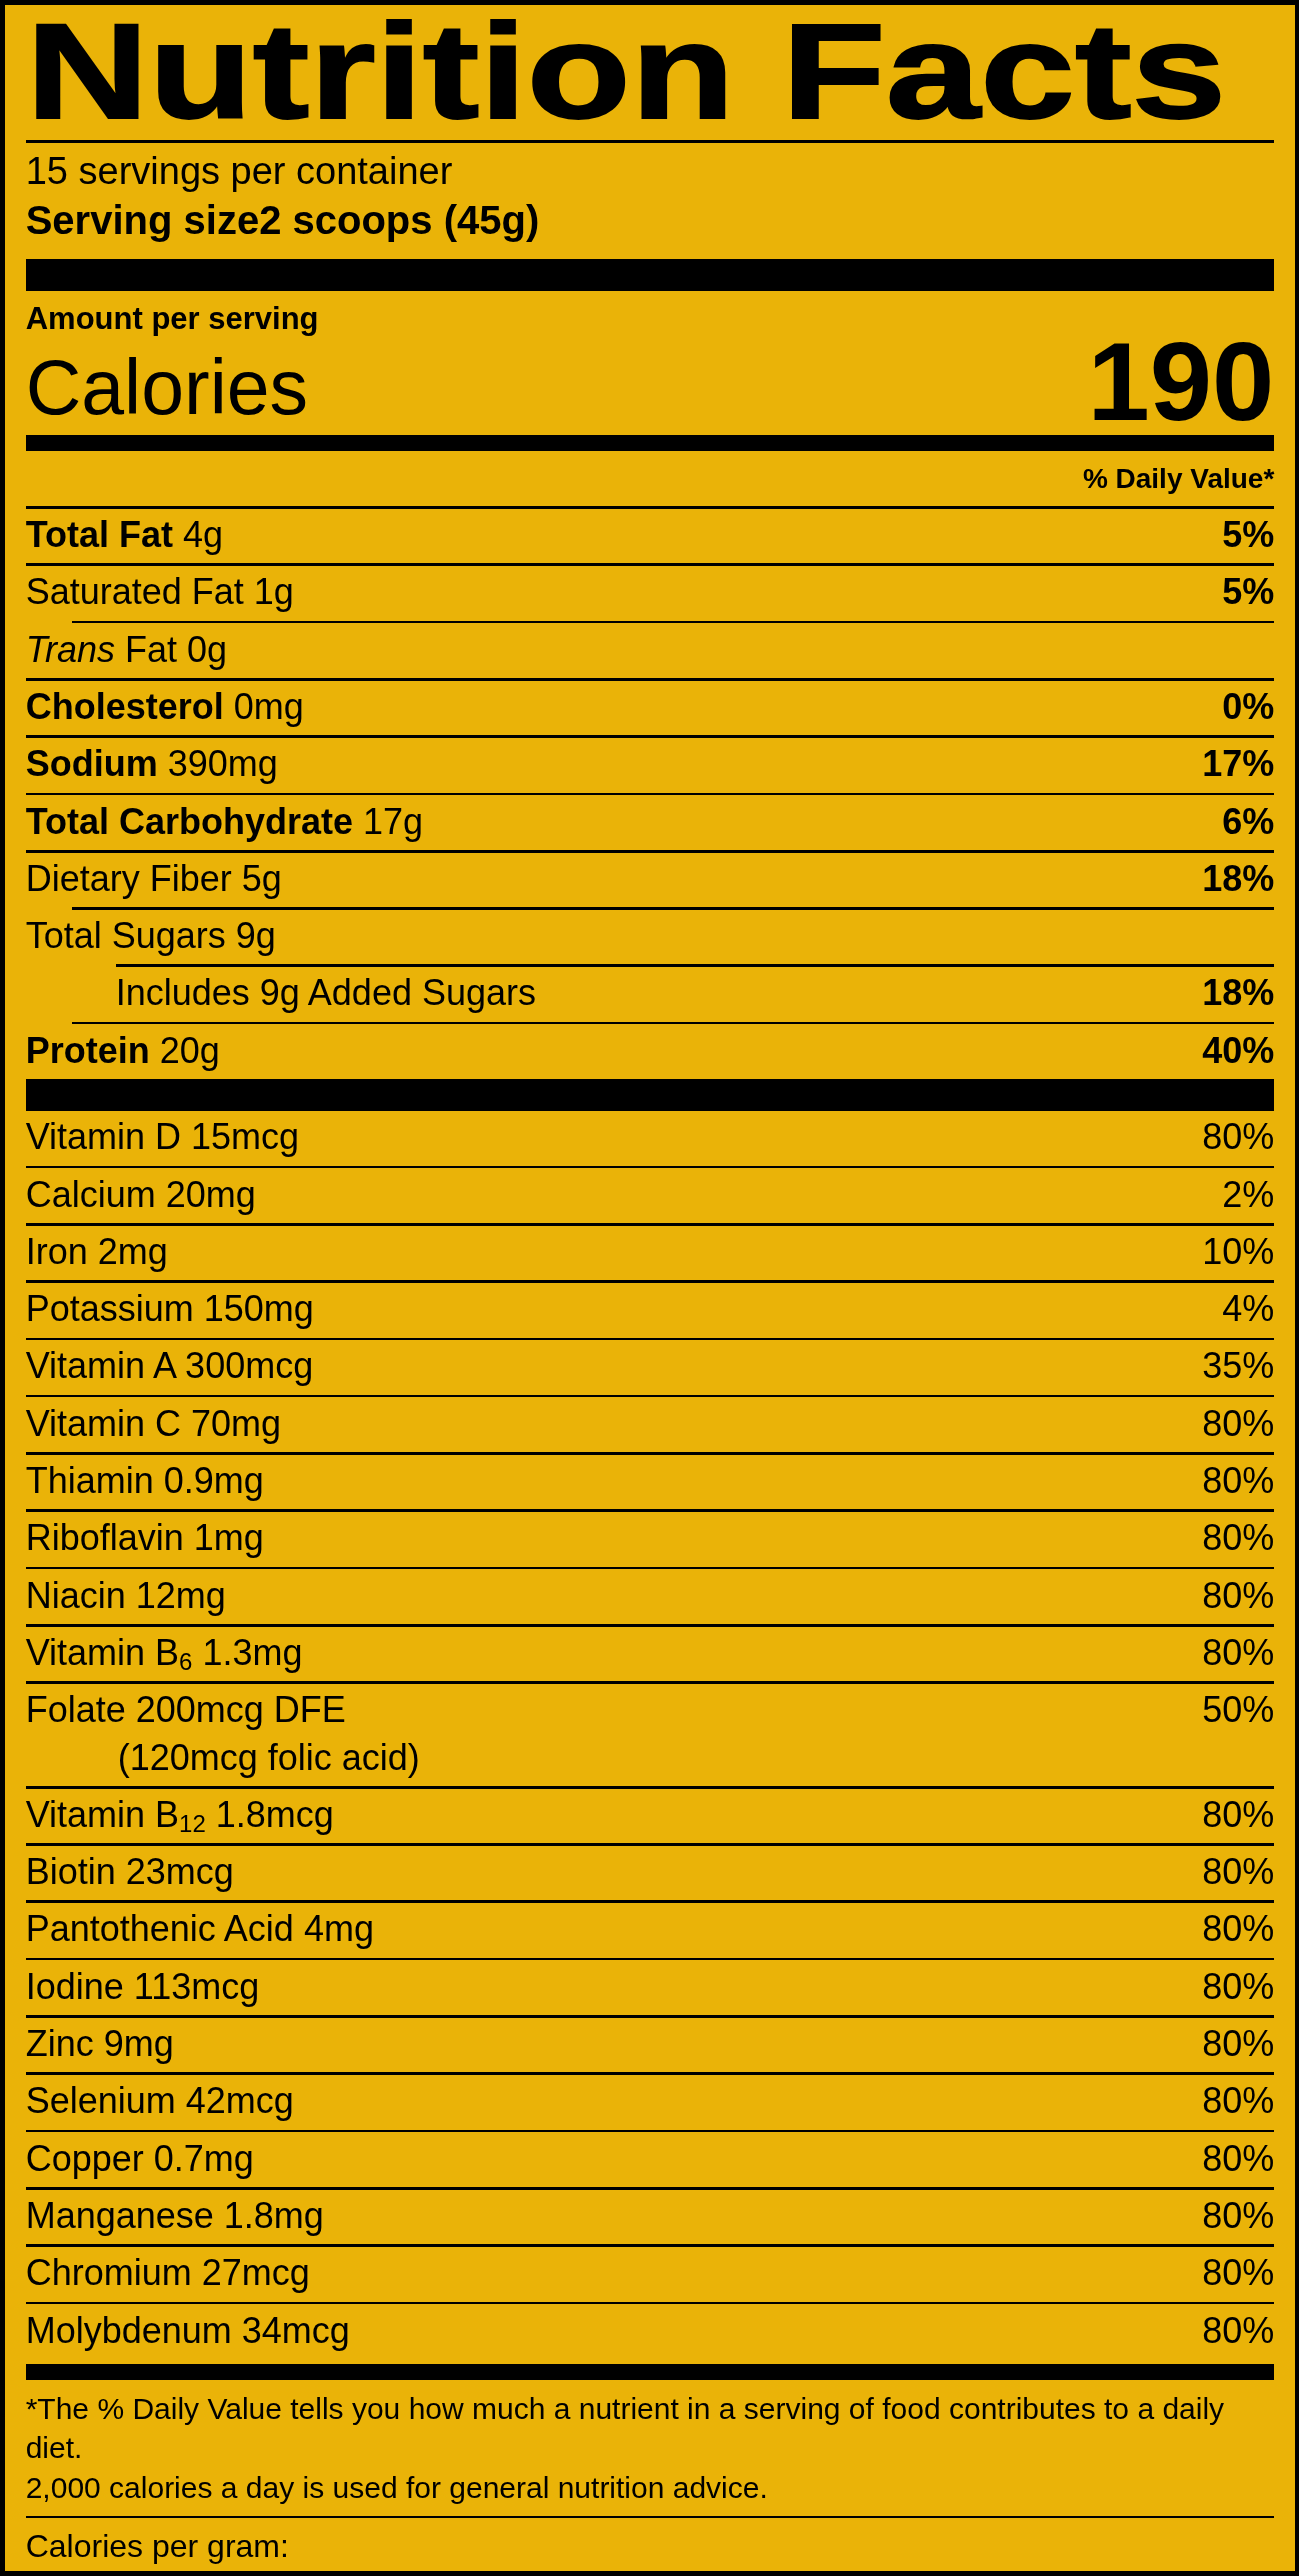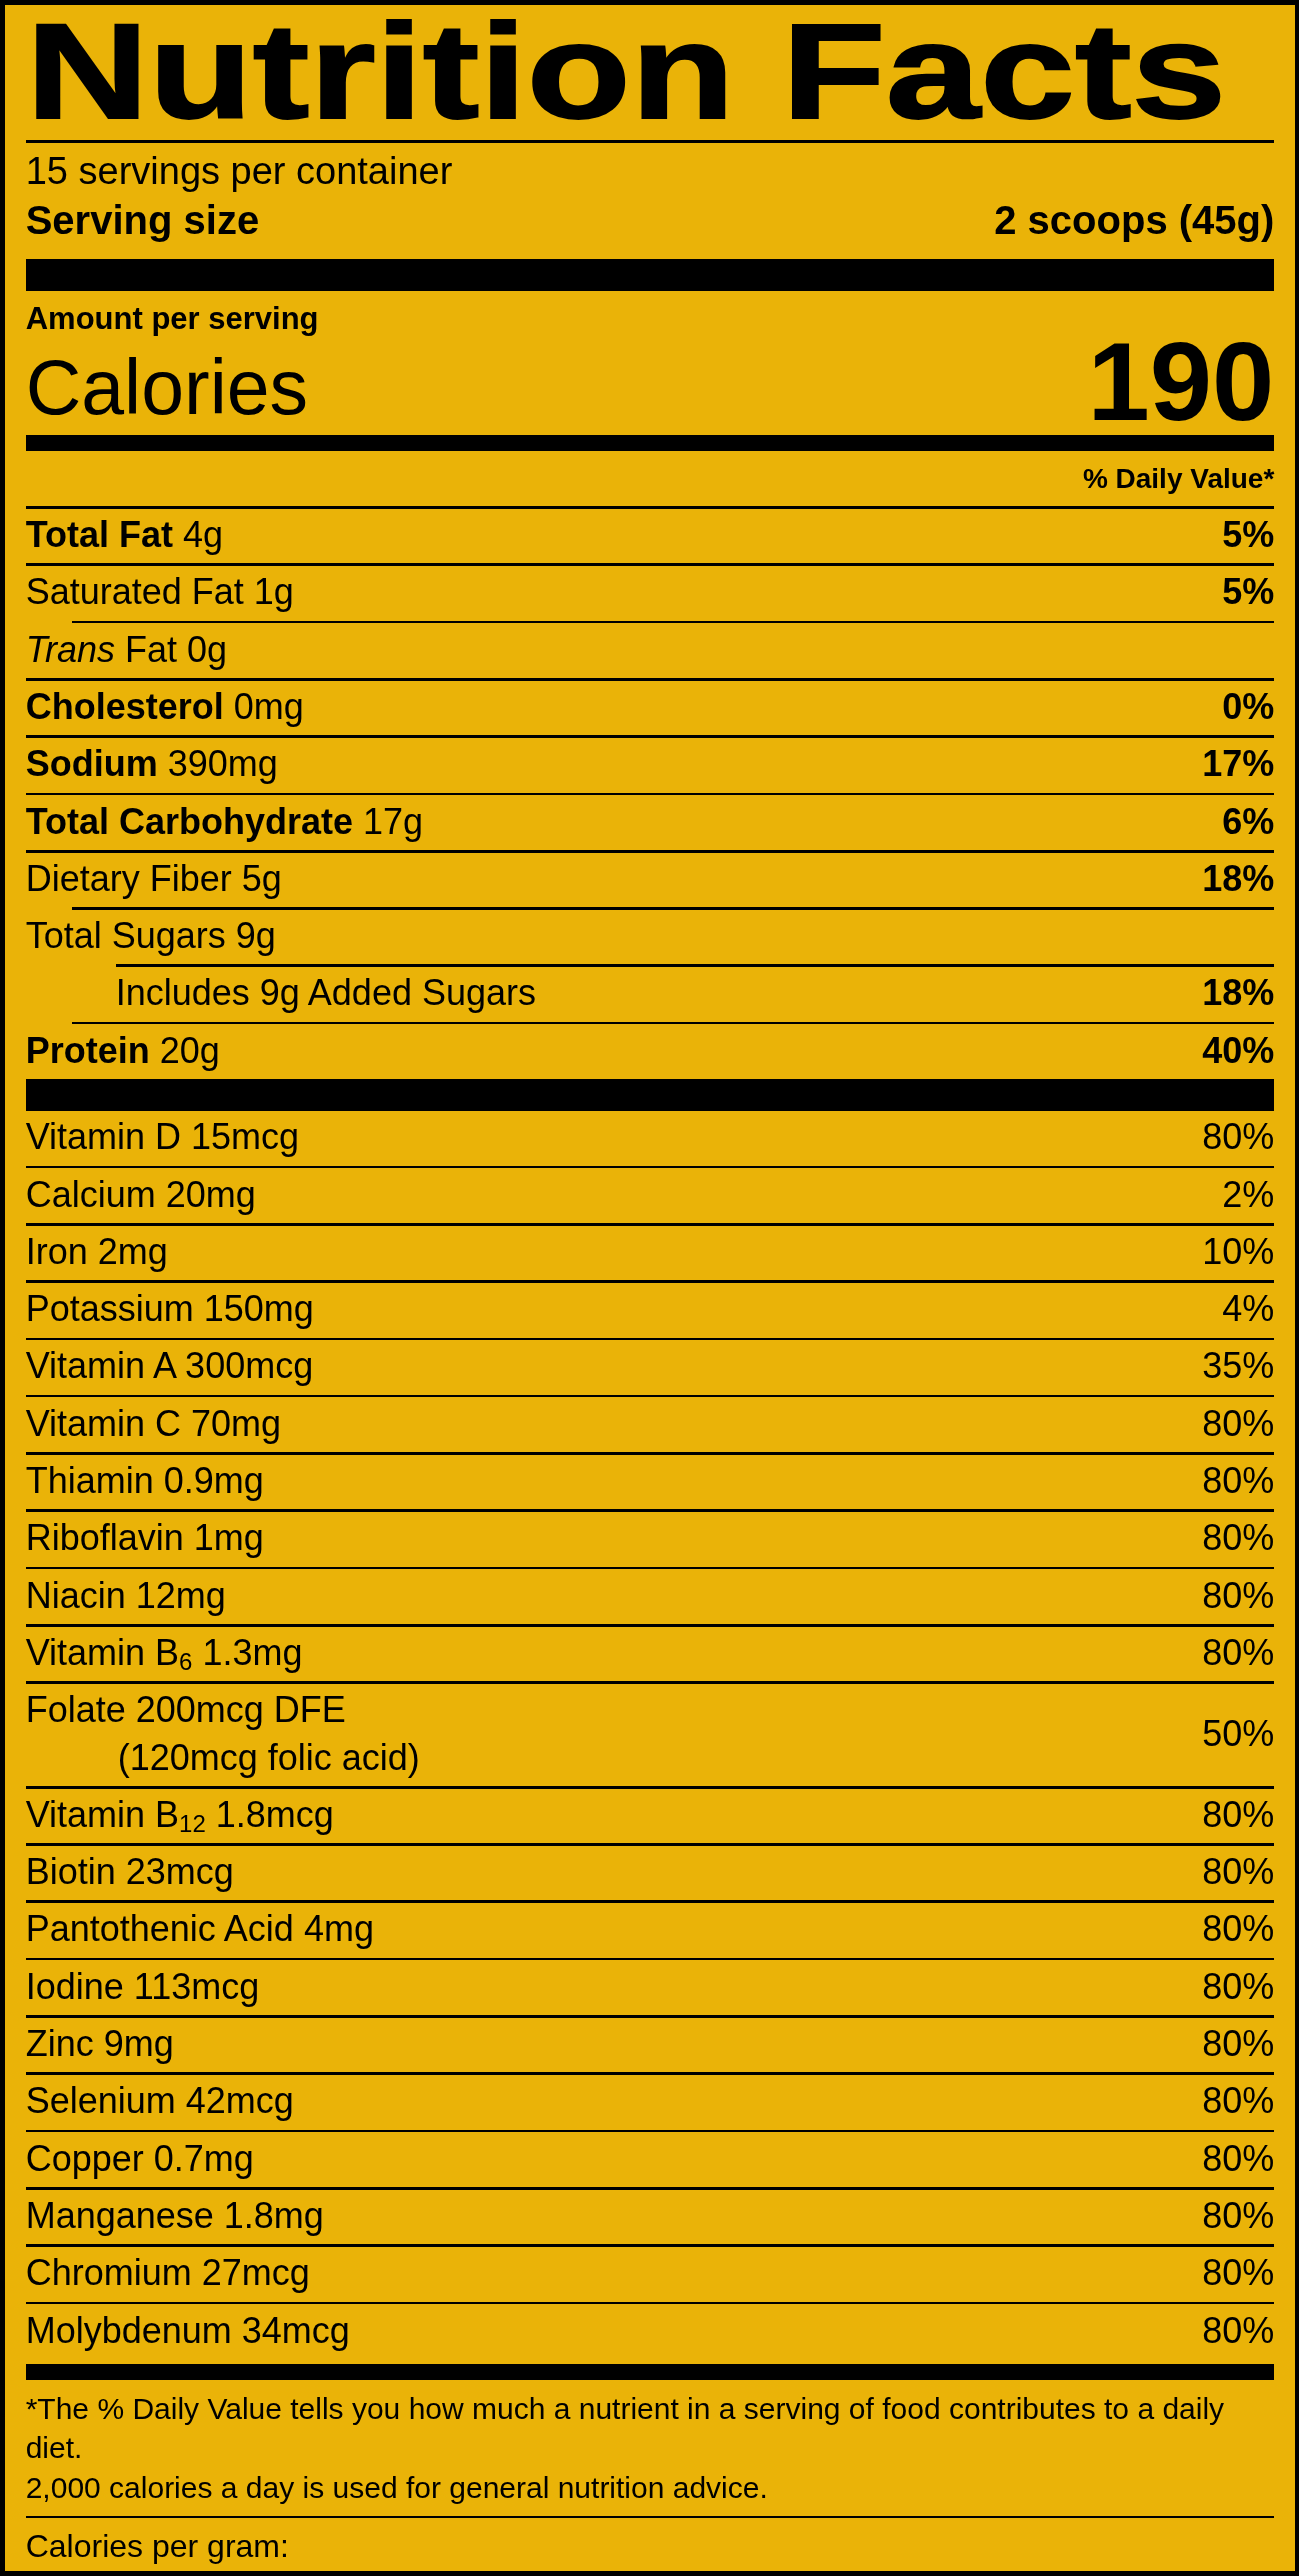--- a/index.html
+++ b/index.html
@@ -7,40 +7,40 @@
        font-family:"Liberation Sans",sans-serif;}
   .label{box-sizing:border-box;width:1300px;height:2576px;background:#eab308;
          border:5.4px solid #000;padding:0 20.7px;overflow:hidden}
 
   .title{font-weight:bold;font-size:135px;line-height:0.92;white-space:nowrap;
          transform:scaleX(1.26);transform-origin:left top;
          -webkit-text-stroke:1.8px #000;margin-top:5.4px}
   .title-rule{border-bottom:3.6px solid #000;margin-top:5.4px}
 
   .servings{font-size:38px;line-height:1.15;margin-top:7.2px}
-  .serving-row{display:flex;justify-content:space-between;
+  .serving-row{display:flex;
                font-weight:bold;font-size:40px;line-height:1.15;margin-top:3.6px}
 
   .bar{background:#000}
   .bar-thick{height:32px;margin-top:16px}
   .bar-thick2{height:32px;margin-top:0}
   .bar-med{height:15.3px;margin-top:7.2px}
   .bar-med2{height:15.3px;margin-top:5.4px}
 
   .aps{font-weight:bold;font-size:31px;line-height:1.1;margin-top:10.8px}
   .calories-row{display:flex;justify-content:space-between;align-items:flex-end}
   .calories-word{font-weight:normal;font-size:77px;line-height:1.05}
   .calories-num{font-weight:bold;font-size:112px;line-height:0.82}
 
   .dv-header{text-align:right;font-weight:bold;font-size:28px;padding:12.6px 0 10.8px}
 
   .rows .rule{height:2.7px;background:#000}
   .rule.r1{margin-left:46px}
   .rule.r2{margin-left:90px}
-  .row{display:flex;justify-content:space-between;align-items:center;
+  .row{display:flex;justify-content:space-between;align-items:flex-start;
        font-size:36px;line-height:1.12;padding:6.3px 0 8px}
   .row.ind1{}
   .row.ind2{margin-left:90px}
   .rows.top .dv{font-weight:bold}
   .dv{white-space:nowrap}
   .b{font-weight:bold}
   .i{font-style:italic}
   .sub{font-size:24px;line-height:1;position:relative;top:5.4px}
   .line2{margin-left:92px;margin-top:7px}
 

